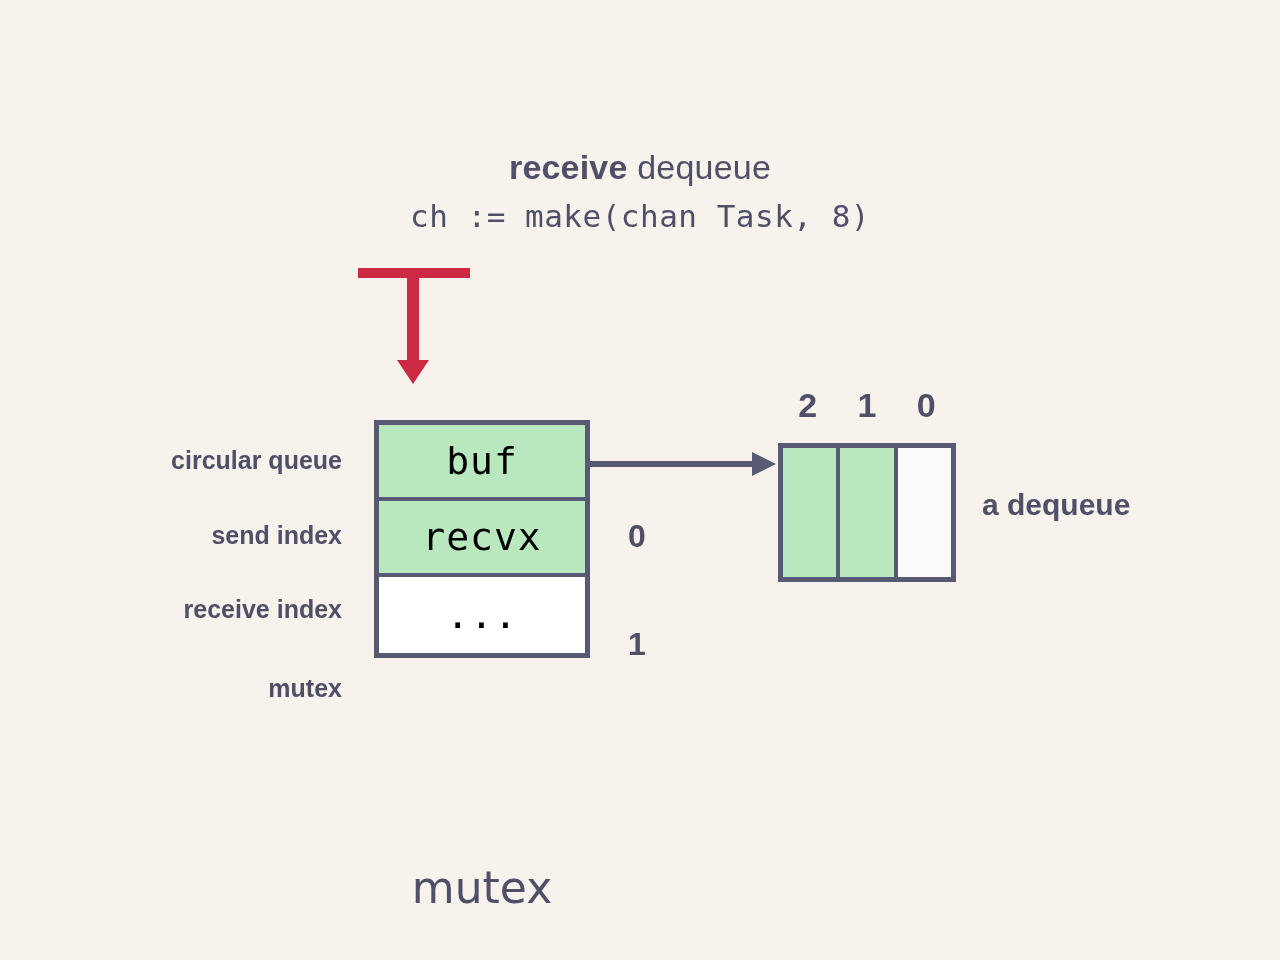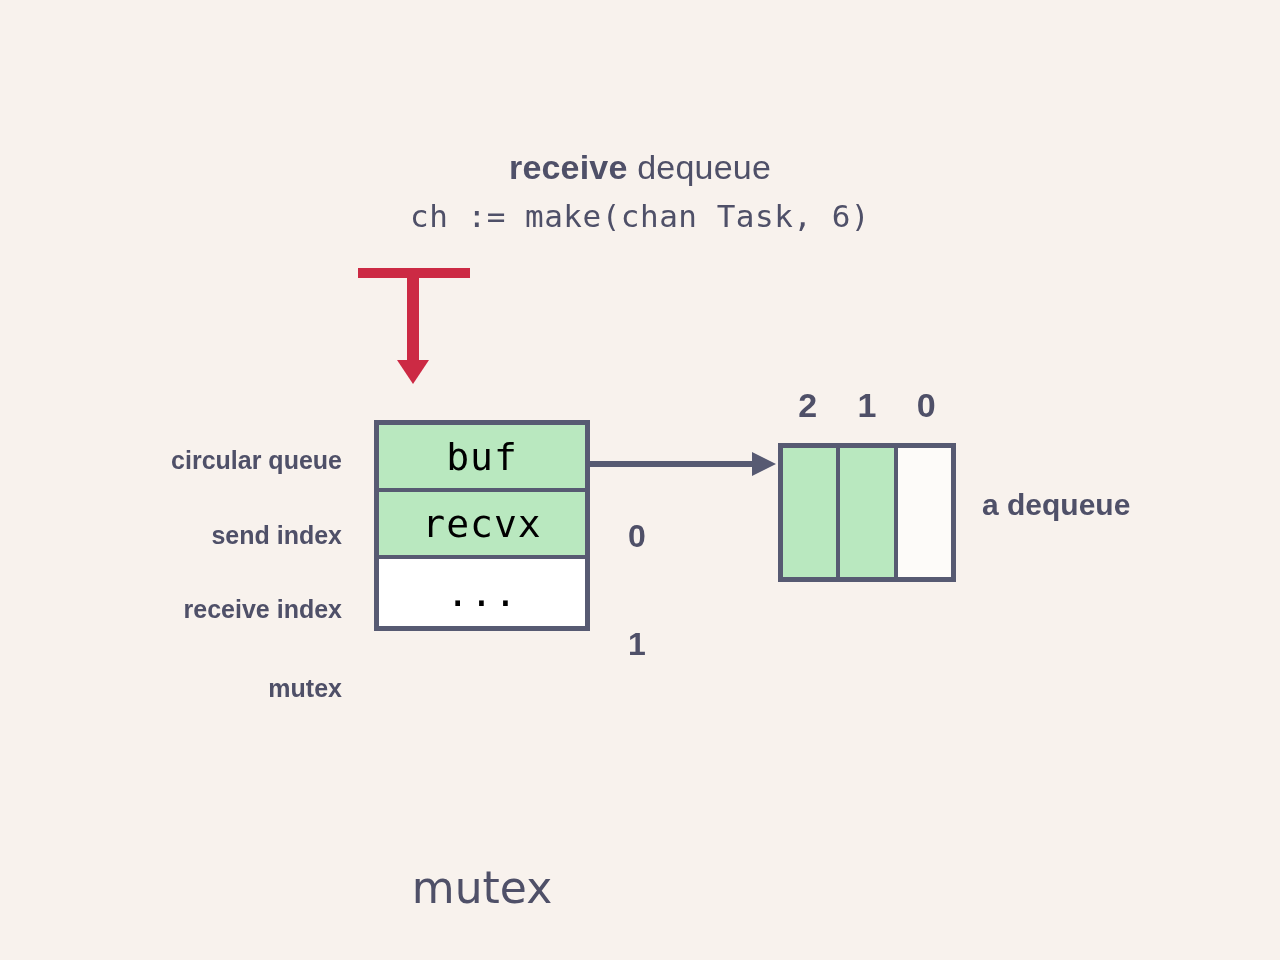--- a/index.html
+++ b/index.html
@@ -59,21 +59,21 @@
   #hchan-box {
     position: absolute;
     left: 374px;
     top: 420px;
     width: 216px;
     border: 5px solid #575a72;
     box-sizing: border-box;
     background: #ffffff;
   }
   .hchan-row {
-    height: 67px;
+    height: 76px;
     box-sizing: border-box;
     border-bottom: 4px solid #575a72;
     display: flex;
     align-items: center;
     justify-content: center;
     font-family: "DejaVu Sans Mono", "Liberation Mono", monospace;
     font-size: 38px;
     color: #000000;
     letter-spacing: 1px;
   }
@@ -181,21 +181,21 @@
   }
 </style>
 </head>
 <body>
 
 <div id="stage">
 
   <div class="title-line" id="title-main">
     <span class="strong">receive</span><span class="normal"> dequeue</span>
   </div>
-  <div class="title-line" id="title-code">ch := make(chan Task, 6)</div>
+  <div class="title-line" id="title-code">ch := make(chan Task, 8)</div>
 
   <svg id="red-arrow" viewBox="0 0 130 130">
     <rect x="6" y="8" width="112" height="10" fill="#cc2a44"></rect>
     <rect x="55" y="8" width="12" height="97" fill="#cc2a44"></rect>
     <polygon points="45,100 77,100 61,124" fill="#cc2a44"></polygon>
   </svg>
 
   <div class="side-label" id="label-circular-queue">circular queue</div>
   <div class="side-label" id="label-send-index">send index</div>
   <div class="side-label" id="label-receive-index">receive index</div>

